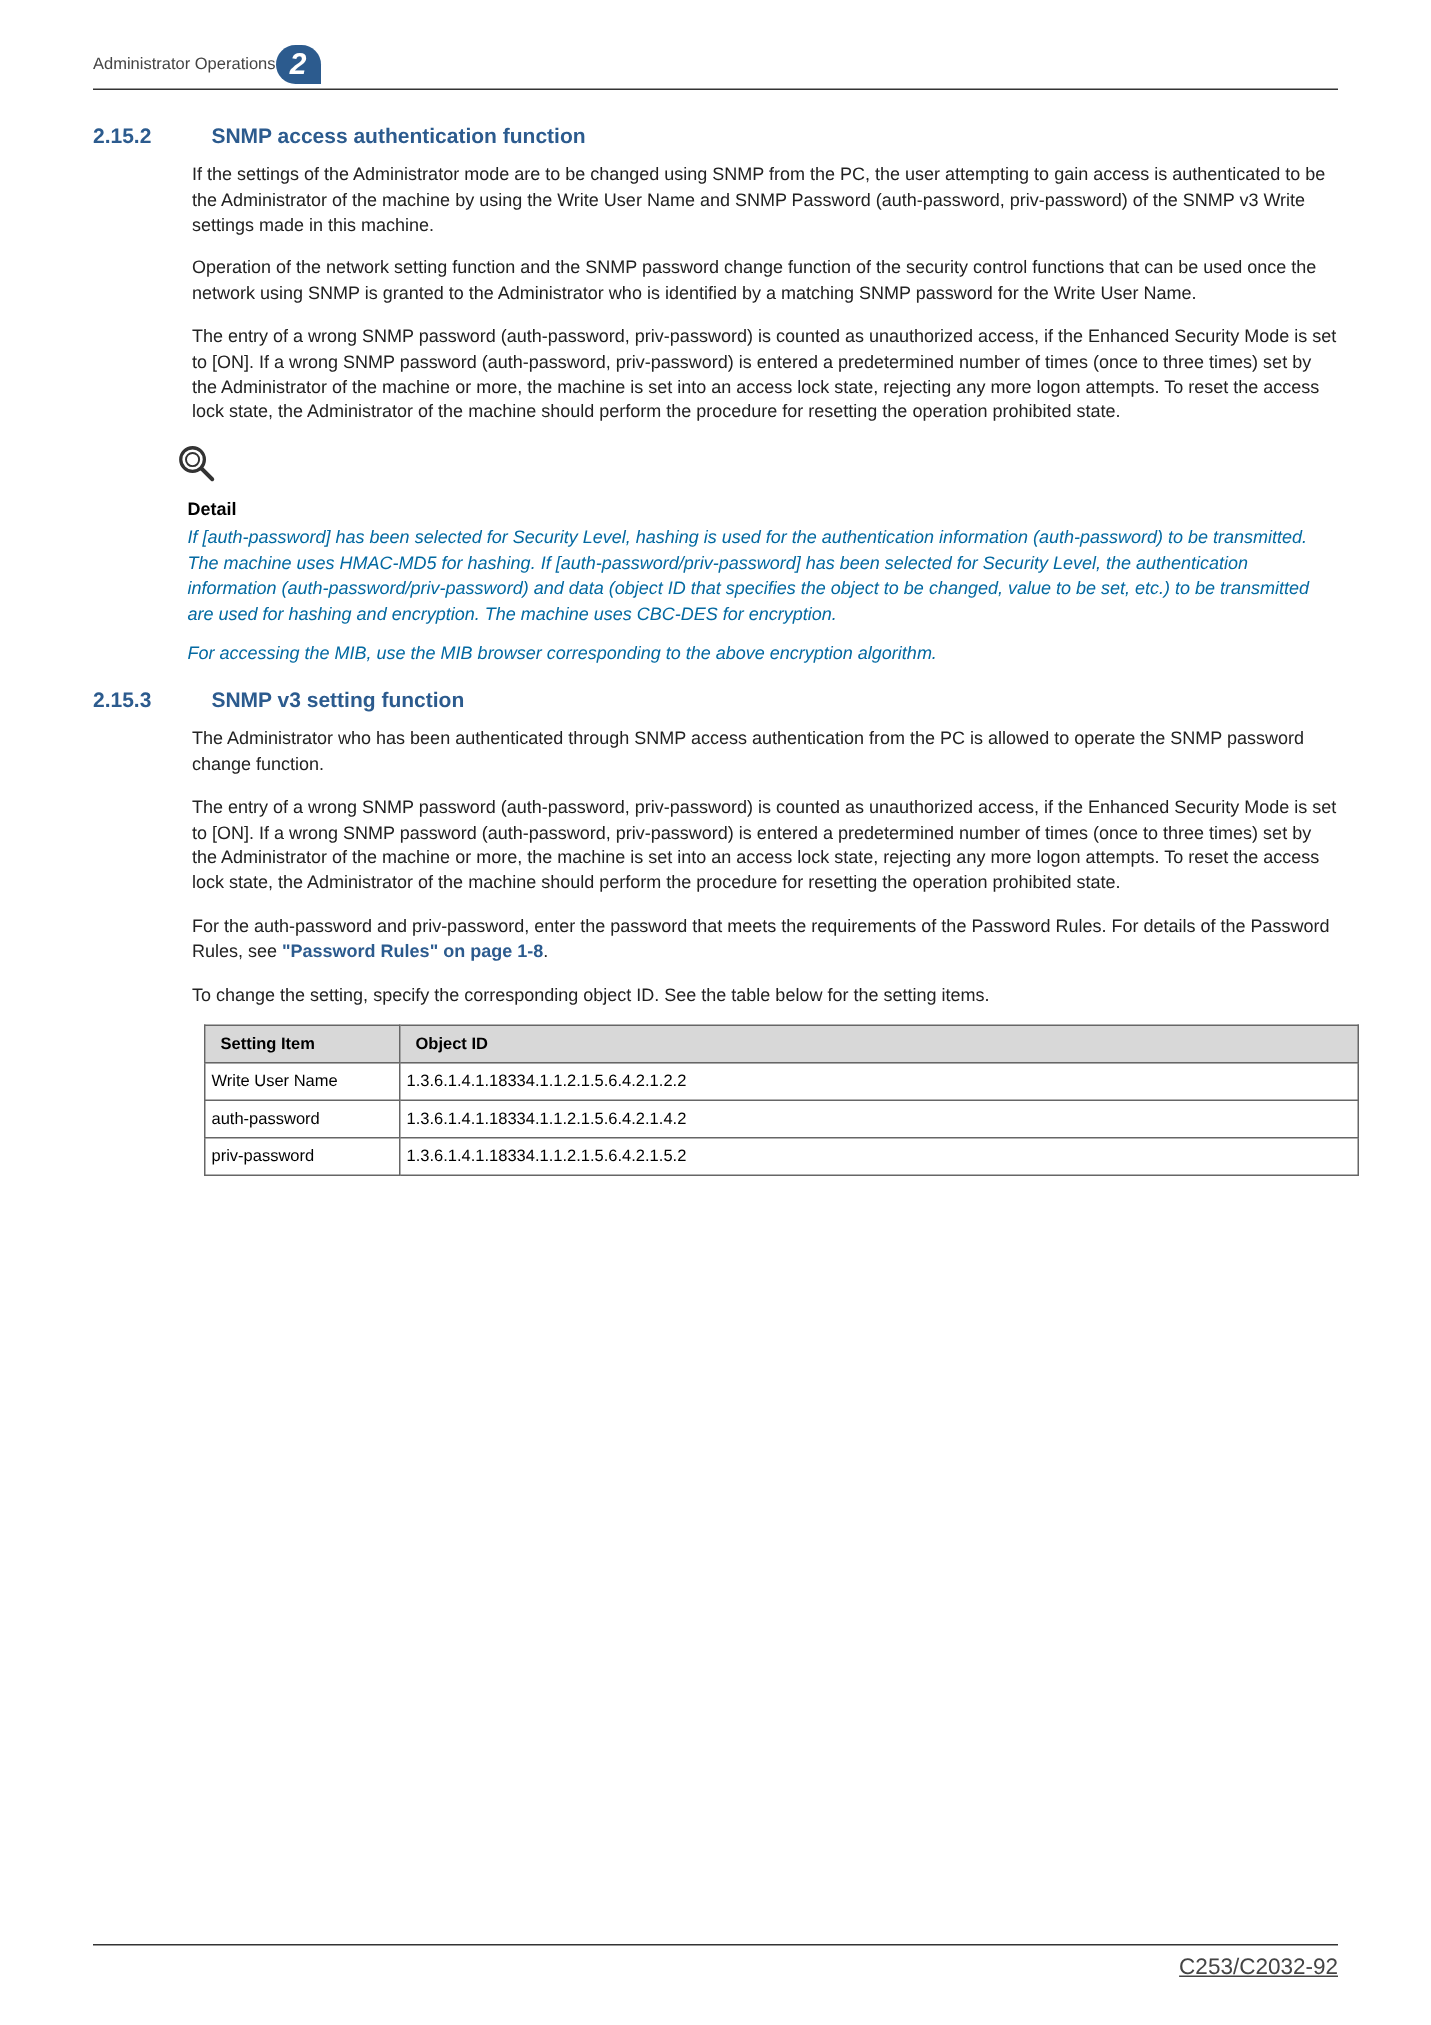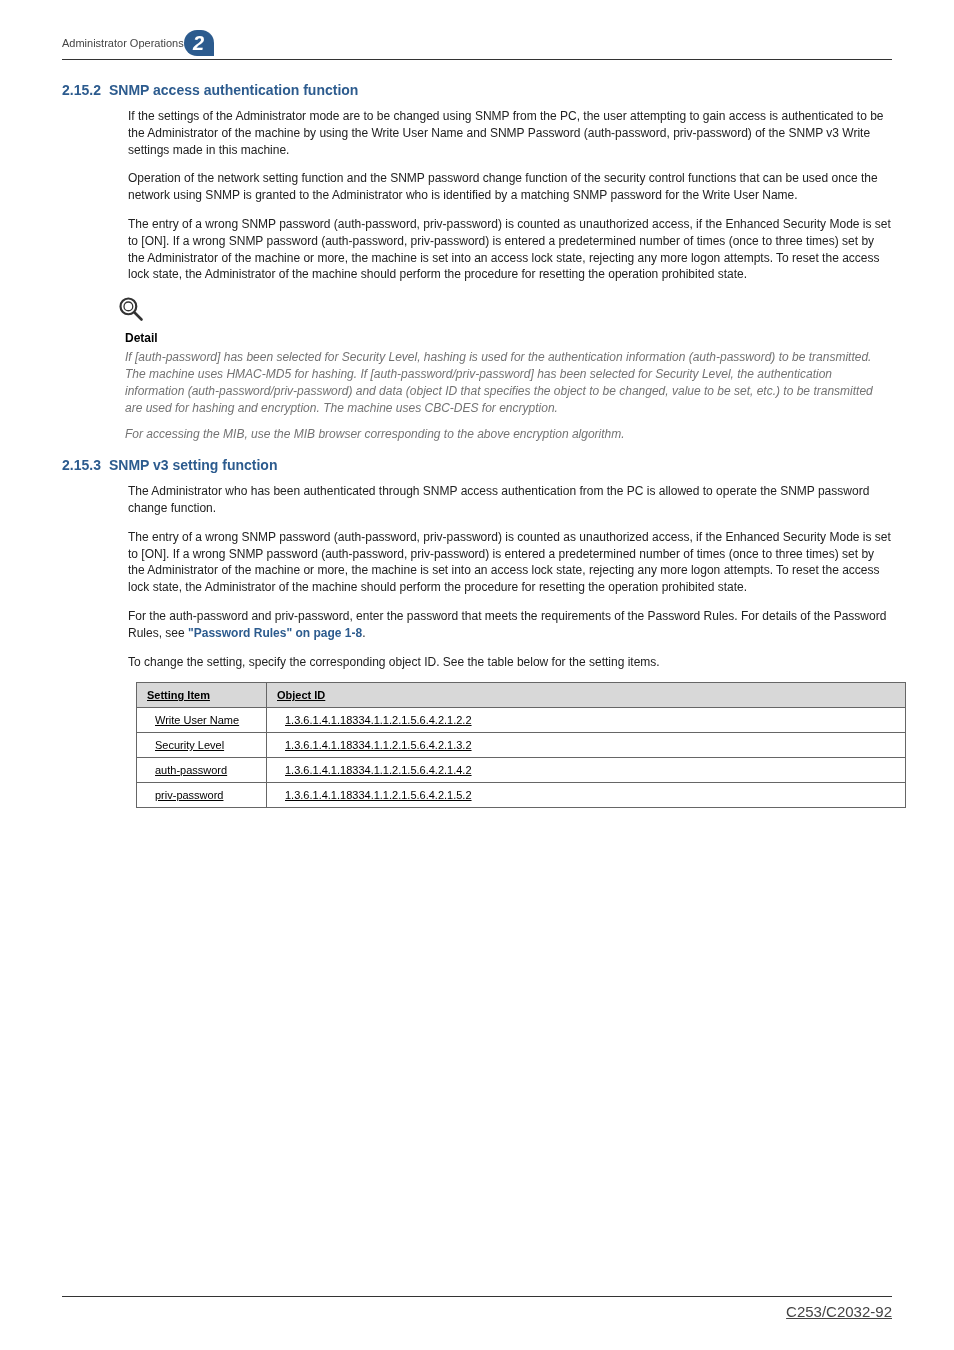--- a/index.html
+++ b/index.html
@@ -37,21 +37,21 @@
       align-items: center;
       justify-content: center;
       color: #fff;
       font-size: 20px;
       font-weight: bold;
       font-style: italic;
     }
     .section-heading {
       display: flex;
       align-items: baseline;
-      gap: 8px;
+      gap: 40px;
       margin-bottom: 10px;
       color: #2c5b8e;
     }
     .section-number {
       font-size: 14px;
       font-weight: bold;
     }
     .section-title {
       font-size: 14px;
       font-weight: bold;
@@ -78,44 +78,43 @@
     }
     .detail-label {
       font-size: 12px;
       font-weight: bold;
       margin-bottom: 4px;
     }
     .detail-text {
       font-size: 12px;
       font-style: italic;
       line-height: 1.4;
-      color: #737373;
+      color: #0369a1;
       margin-bottom: 10px;
     }
     .link-text {
       color: #2c5b8e;
       font-weight: bold;
     }
     .settings-table {
       margin-left: 74px;
       border-collapse: collapse;
       width: 770px;
-      text-decoration: underline;
     }
     .settings-table th {
       background: #d8d8d8;
       font-size: 11px;
       font-weight: bold;
       text-align: left;
       padding: 6px 10px;
       border: 1px solid #666;
     }
     .settings-table td {
       font-size: 11px;
-      padding: 6px 18px;
+      padding: 6px 4px;
       border: 1px solid #666;
     }
     .settings-table th:first-child,
     .settings-table td:first-child {
       width: 130px;
     }
     .footer {
       position: absolute;
       bottom: 30px;
       left: 62px;
@@ -179,24 +178,20 @@
       <th>Setting Item</th>
       <th>Object ID</th>
     </tr>
   </thead>
   <tbody>
     <tr>
       <td>Write User Name</td>
       <td>1.3.6.1.4.1.18334.1.1.2.1.5.6.4.2.1.2.2</td>
     </tr>
     <tr>
-      <td>Security Level</td>
-      <td>1.3.6.1.4.1.18334.1.1.2.1.5.6.4.2.1.3.2</td>
-    </tr>
-    <tr>
       <td>auth-password</td>
       <td>1.3.6.1.4.1.18334.1.1.2.1.5.6.4.2.1.4.2</td>
     </tr>
     <tr>
       <td>priv-password</td>
       <td>1.3.6.1.4.1.18334.1.1.2.1.5.6.4.2.1.5.2</td>
     </tr>
   </tbody>
 </table>
 

